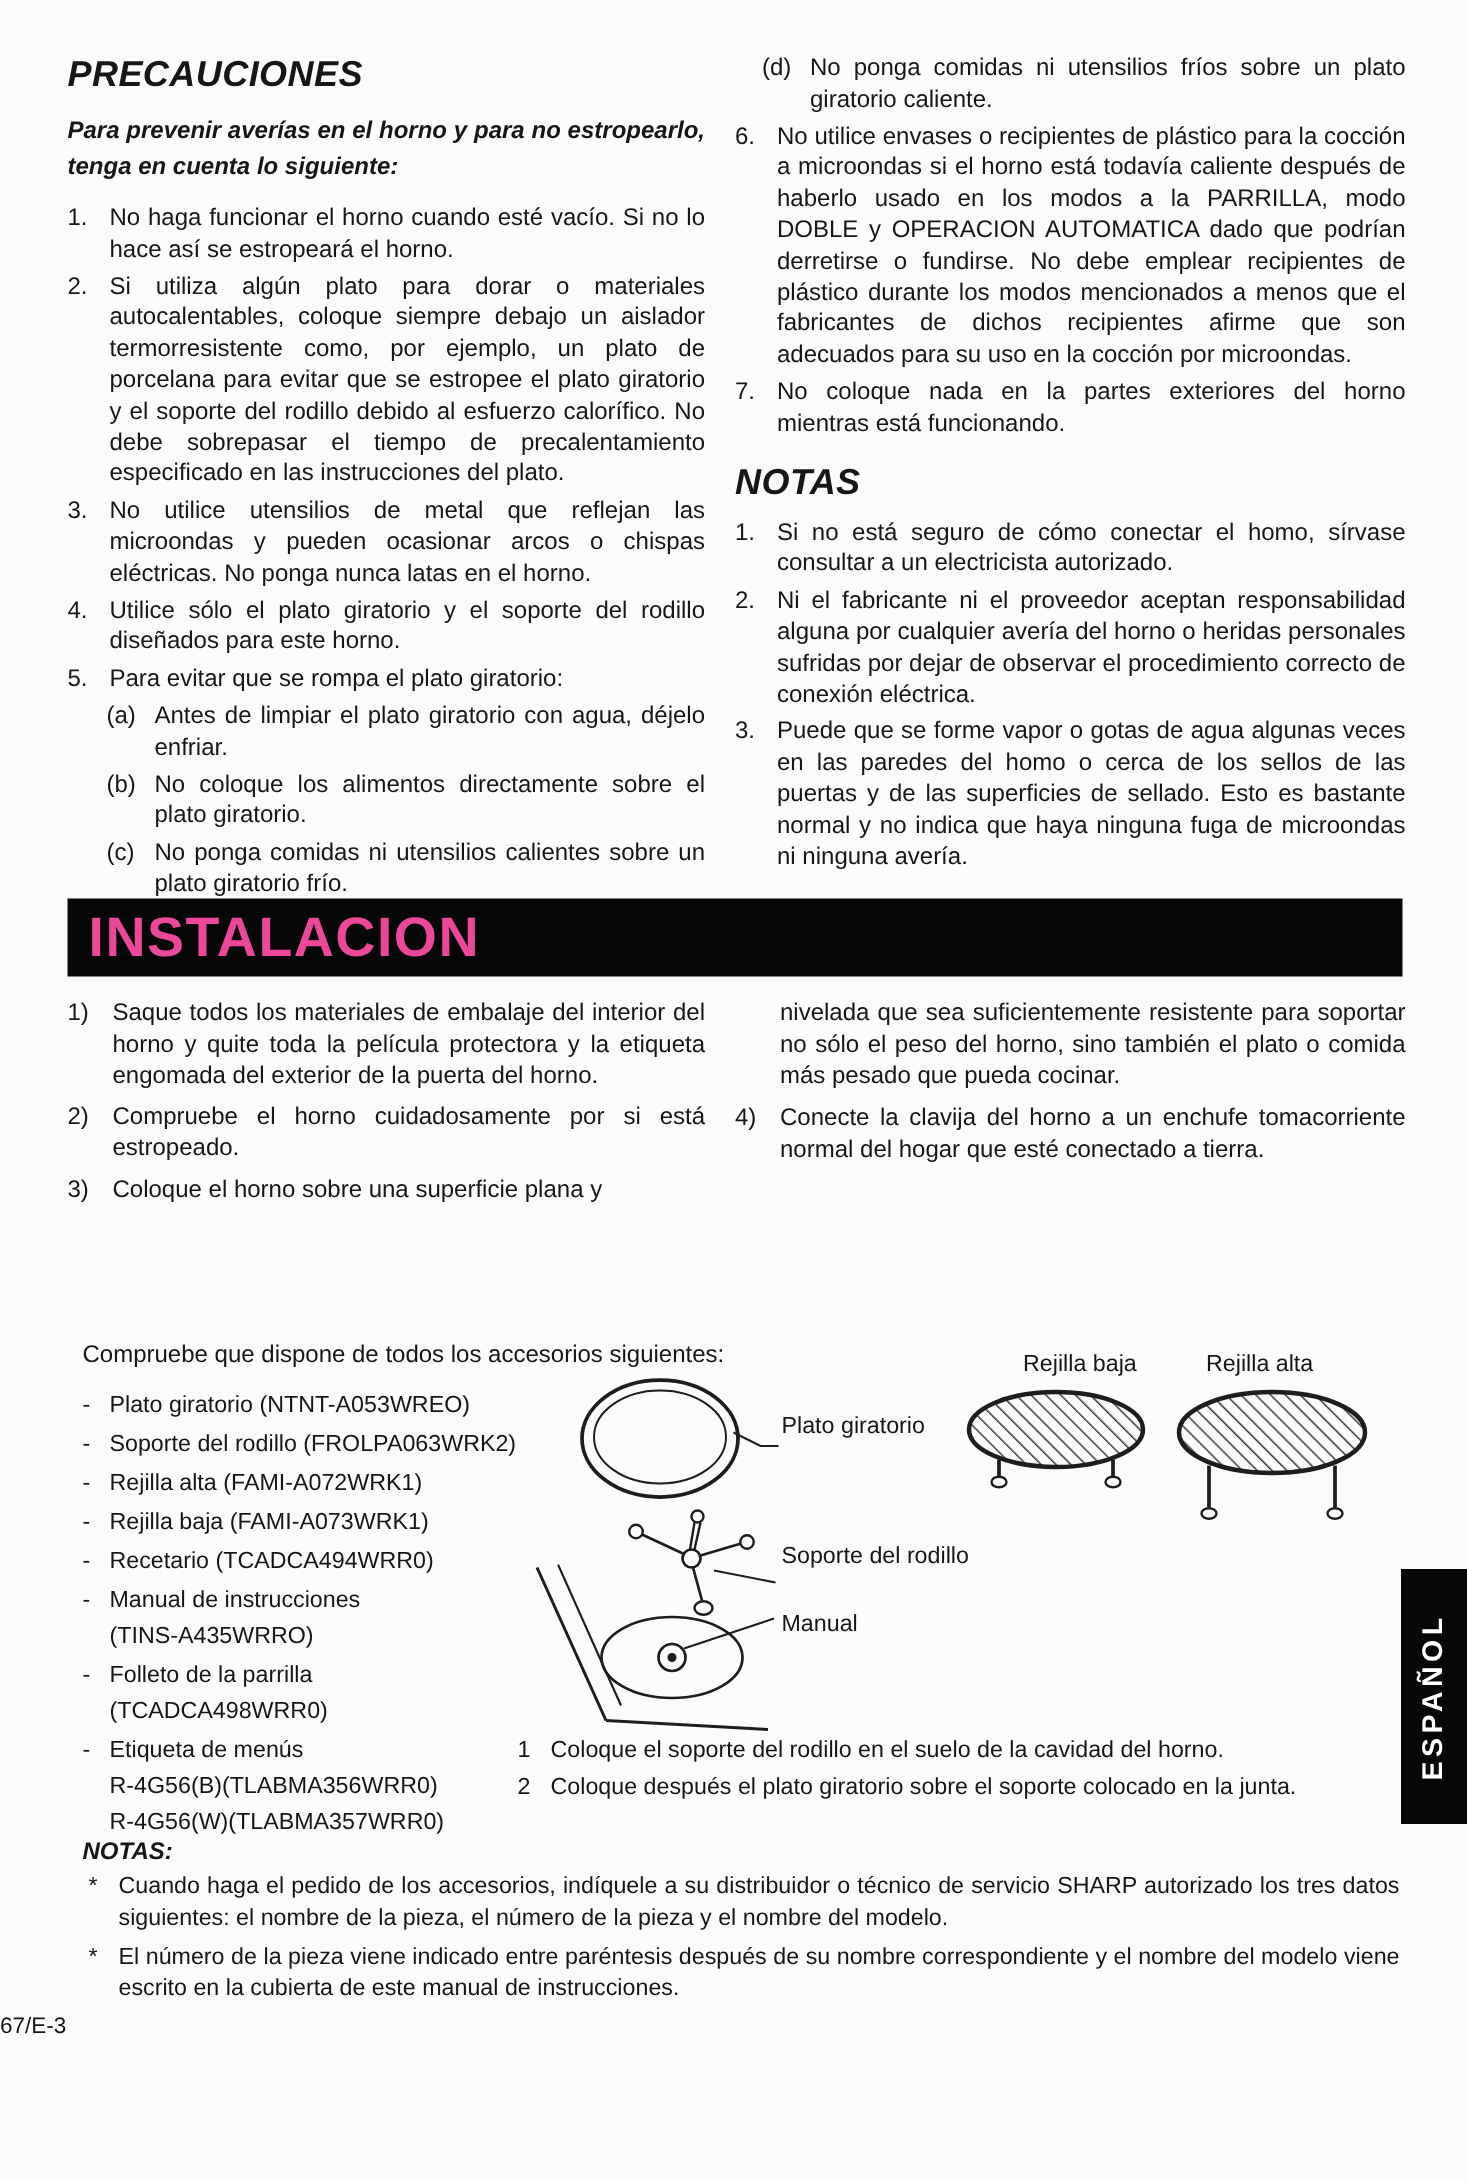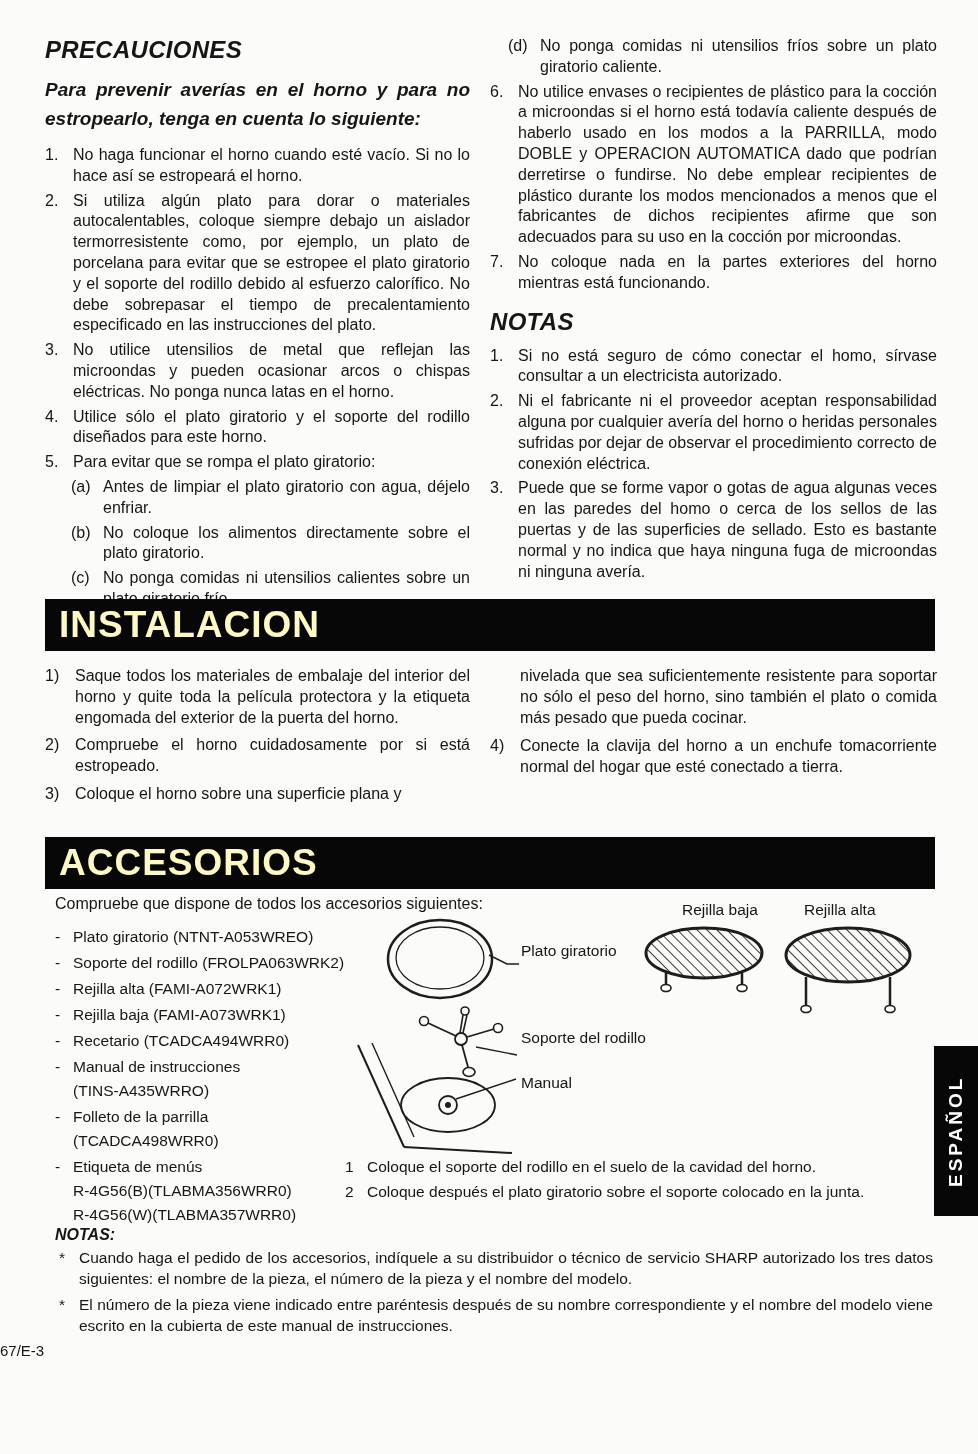--- a/index.html
+++ b/index.html
@@ -12,42 +12,42 @@
     background: #fbfbf9;
     overflow: hidden;
   }
 
   
   .section-heading {
     font-size: 24px; font-weight: bold; font-style: italic;
     margin-bottom: 12px; letter-spacing: 0.3px;
   }
   .intro {
-    font-size: 19px; font-weight: bold; font-style: italic;
+    font-size: 16px; font-weight: bold; font-style: italic;
     line-height: 1.5; text-align: justify; margin-bottom: 12px;
   }
   .li { display: flex; font-size: 16px; line-height: 1.3; margin-bottom: 4px; }
   .li .num { flex: 0 0 28px; }
   .li .txt { flex: 1; text-align: justify; }
   .li.sub { margin-left: 26px; }
   .li.sub .num { flex: 0 0 32px; }
   .li.sub-r { margin-left: 18px; }
   .li.sub-r .num { flex: 0 0 32px; }
 
   
   .two-col { position: absolute; display: flex; gap: 20px; left: 45px; width: 892px; }
   #top-section { top: 36px; }
   .col-l { width: 425px; }
   .col-r { width: 447px; }
   .notas-h { margin-top: 14px; margin-bottom: 10px; }
 
   
   .banner {
     position: absolute; left: 45px; width: 890px; height: 52px;
-    background: #070707; color: #fef9c3;
+    background: #070707; color: #ec4899;
     display: flex; align-items: center;
     padding-left: 14px;
     font-size: 37px; font-weight: bold; letter-spacing: 1px;
   }
   #banner-instalacion { top: 599px; }
   #banner-accesorios  { top: 837px; }
 
   
   #install-section { top: 666px; }
   #install-section .li { margin-bottom: 7px; }
@@ -193,23 +193,20 @@
     </div>
     <div class="col-r">
       <p class="cont-par">nivelada que sea suficientemente resistente para soportar no sólo el peso del horno, sino también el plato o comida más pesado que pueda cocinar.</p>
       <div class="li">
         <span class="num">4)</span>
         <span class="txt">Conecte la clavija del horno a un enchufe tomacorriente normal del hogar que esté conectado a tierra.</span>
       </div>
     </div>
   </div>
 
-  <div class="banner" id="banner-accesorios">
-    <span>ACCESORIOS</span>
-  </div>
 
   <div id="acc-section">
     <div id="acc-intro">Compruebe que dispone de todos los accesorios siguientes:</div>
 
     <div id="acc-list">
       <div class="acc-item">
         <span class="dash">-</span>
         <span class="txt">Plato giratorio (NTNT-A053WREO)</span>
       </div>
       <div class="acc-item">

